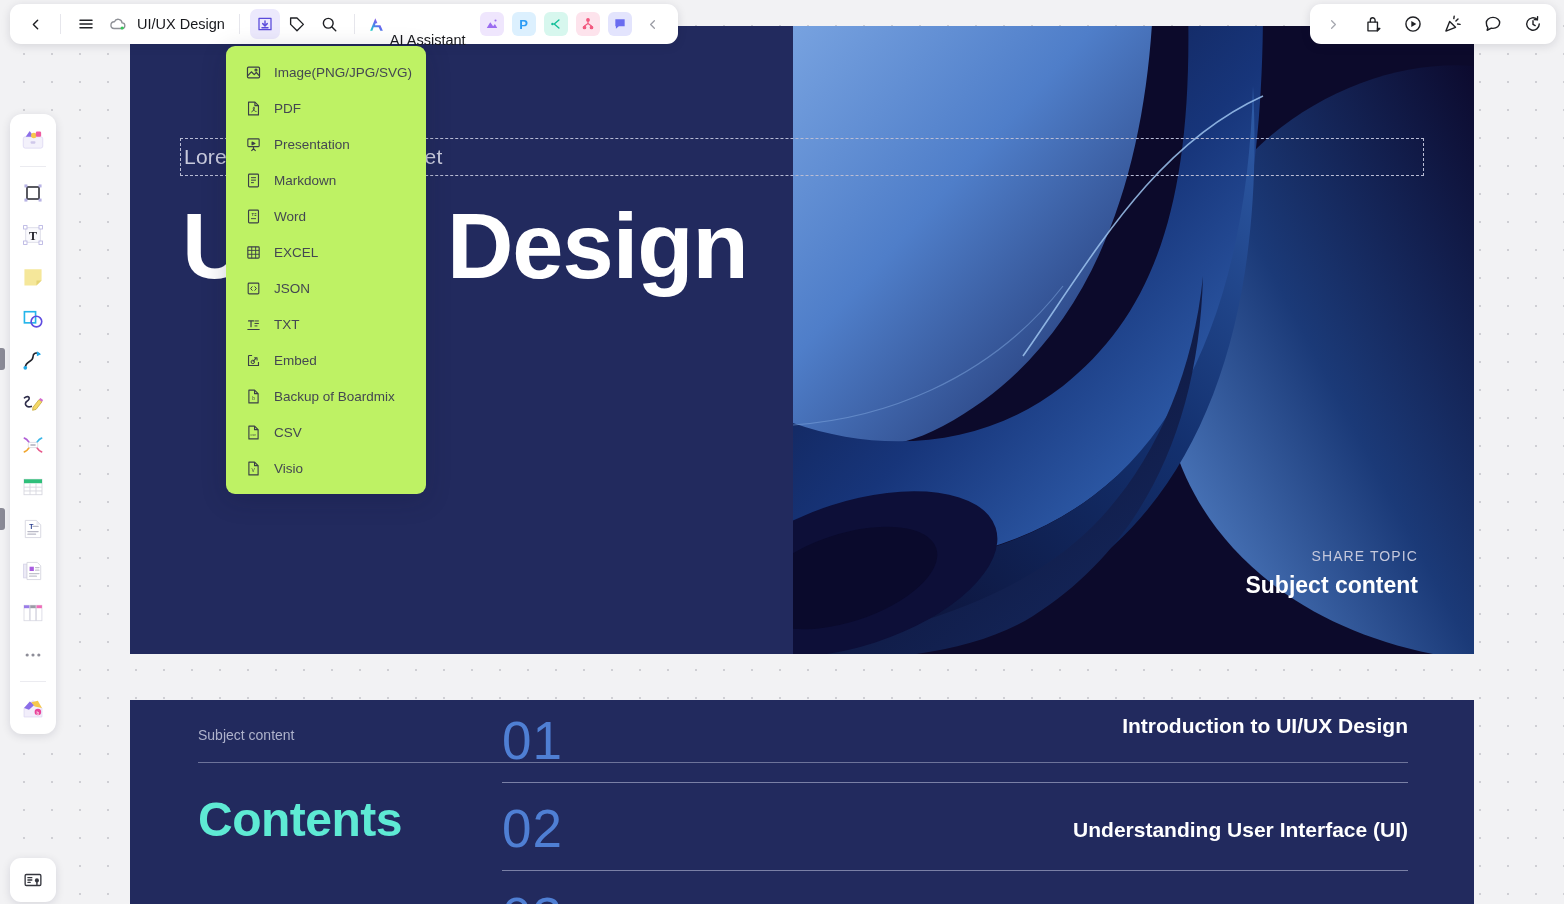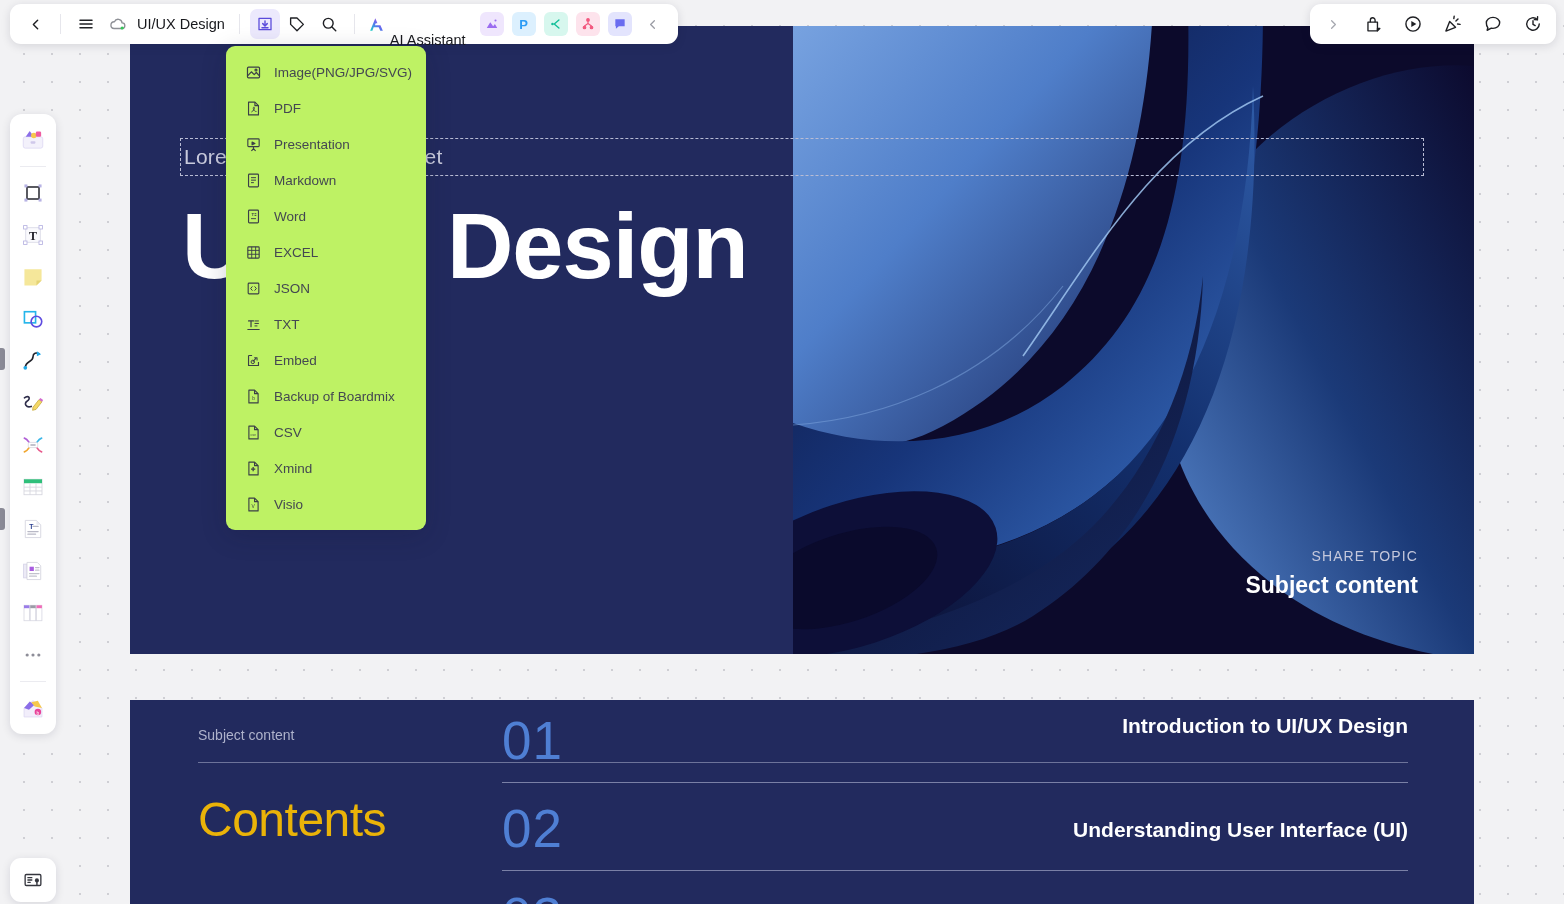--- a/index.html
+++ b/index.html
@@ -70,21 +70,21 @@
   #contents-eyebrow {
     position: absolute; left: 68px; top: 27px;
     font-size: 14px; color: #aeb2cb;
   }
   #contents-rule {
     position: absolute; left: 68px; top: 62px; width: 1210px; height: 1px;
     background: #6d739a;
   }
   #contents-title {
     position: absolute; left: 68px; top: 92px;
-    font-size: 48px; font-weight: 400; color: #eab308; letter-spacing: -.5px;
+    font-size: 48px; font-weight: 700; color: #5eead4; letter-spacing: -.5px;
   }
   .toc-row { position: absolute; left: 372px; width: 906px; }
   .toc-num {
     position: absolute; left: 0; font-size: 53px; color: #4f7fd4;
     font-weight: 400; line-height: 1; letter-spacing: 1px;
   }
   .toc-label {
     position: absolute; right: 0; font-size: 21px; font-weight: 700; color: #fff;
     white-space: nowrap;
   }
@@ -660,30 +660,20 @@
       <span class="menu-ico">
         <svg width="17" height="17" viewBox="0 0 24 24" fill="none" stroke="currentColor" stroke-width="1.6" stroke-linejoin="round">
             <path d="M5.5 3h8l5 5v13h-13z"></path>
             <path d="M13.5 3v5h5"></path>
             <text x="11.5" y="17" font-size="5" fill="currentColor" stroke="none" text-anchor="middle" font-family="Liberation Sans, sans-serif">csv</text>
           </svg>
       </span>
       <span class="menu-label">CSV</span>
     </div>
 
-    <div class="menu-item">
-      <span class="menu-ico">
-        <svg width="17" height="17" viewBox="0 0 24 24" fill="none" stroke="currentColor" stroke-width="1.6" stroke-linejoin="round">
-            <path d="M5.5 3h8l5 5v13h-13z"></path>
-            <path d="M13.5 3v5h5"></path>
-            <path d="M11.5 10v6M8.5 13h6" stroke-width="1.8"></path>
-          </svg>
-      </span>
-      <span class="menu-label">Xmind</span>
-    </div>
 
     <div class="menu-item">
       <span class="menu-ico">
         <svg width="17" height="17" viewBox="0 0 24 24" fill="none" stroke="currentColor" stroke-width="1.6" stroke-linejoin="round">
             <path d="M5.5 3h8l5 5v13h-13z"></path>
             <path d="M13.5 3v5h5"></path>
             <text x="11.5" y="17" font-size="7" fill="currentColor" stroke="none" text-anchor="middle" font-family="Liberation Sans, sans-serif">V</text>
           </svg>
       </span>
       <span class="menu-label">Visio</span>

